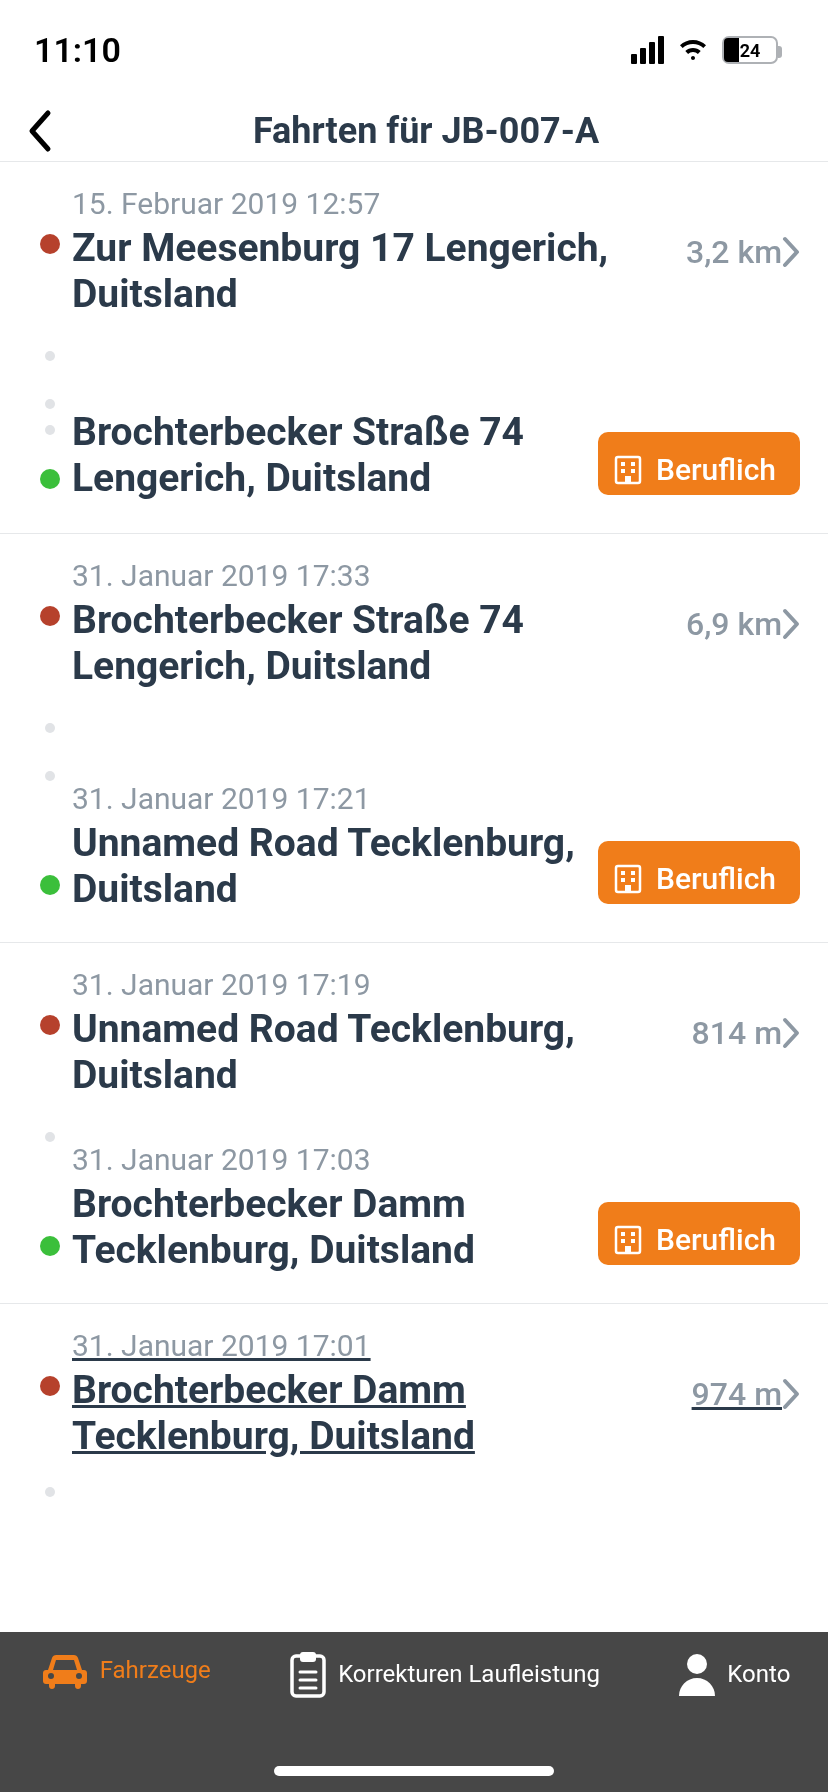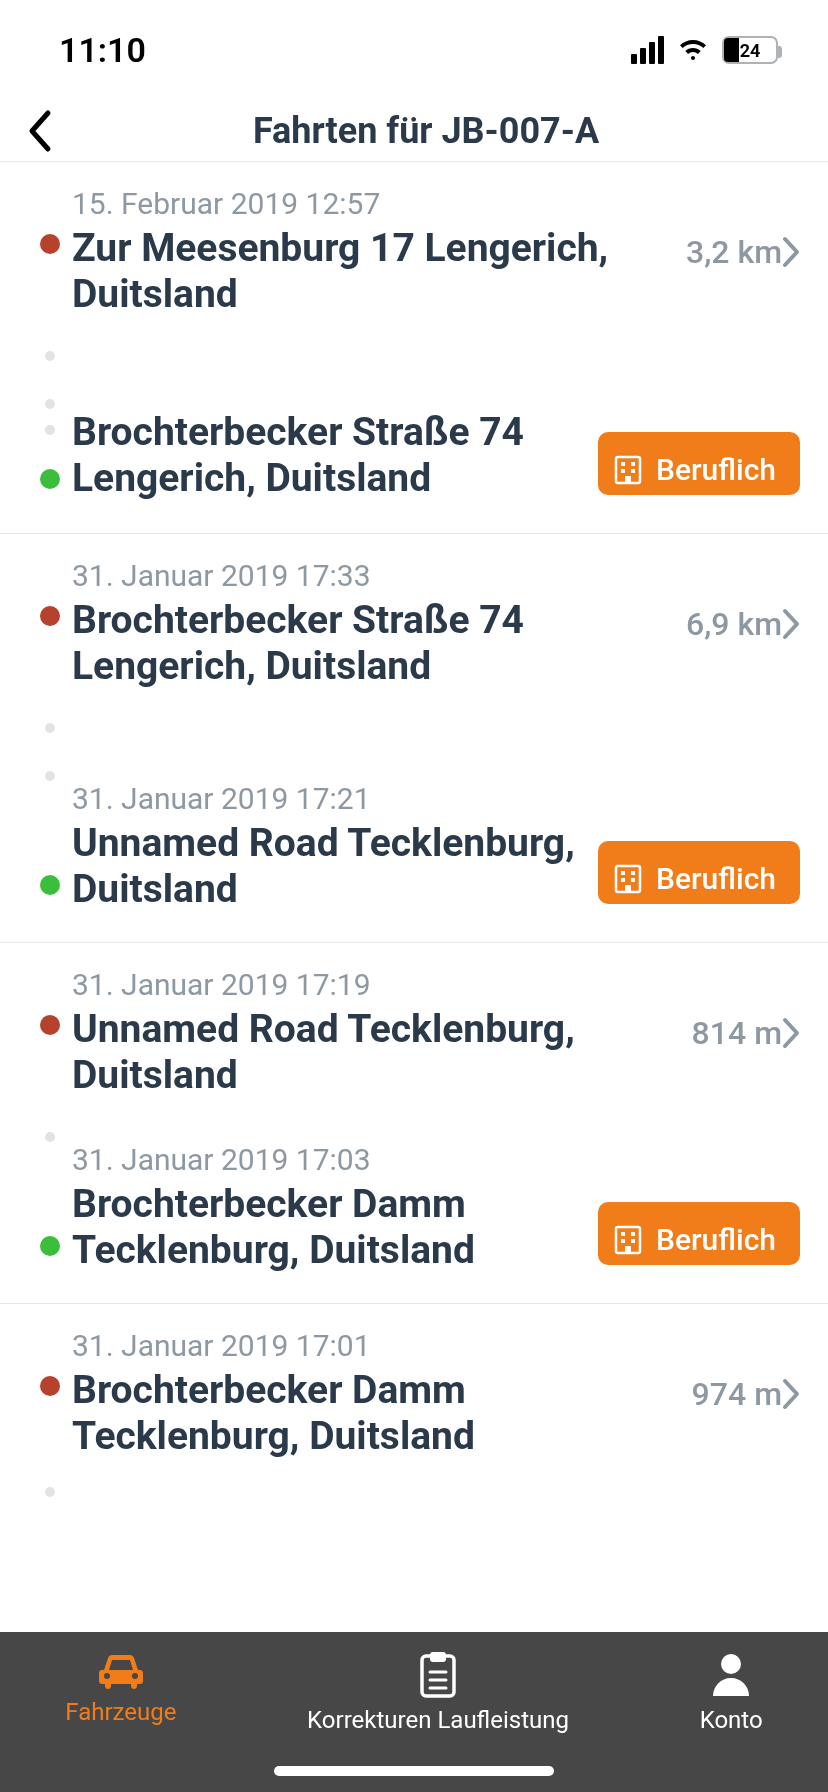--- a/index.html
+++ b/index.html
@@ -12,21 +12,21 @@
     overflow: hidden;
     position: relative;
   }
 
   
   .status-bar {
     height: 100px;
     display: flex;
     align-items: center;
     justify-content: space-between;
-    padding: 0 50px 0 59px;
+    padding: 0 50px 0 34px;
     font-size: 34px;
     font-weight: 600;
     color: #000;
   }
   .status-right { display: flex; align-items: flex-start; gap: 12px; }
   .cell-bars { display: flex; align-items: flex-end; gap: 3px; }
   .cell-bars span { width: 6px; background:#000; border-radius:1px; }
   .cell-bars span:nth-child(1){height:10px}
   .cell-bars span:nth-child(2){height:16px}
   .cell-bars span:nth-child(3){height:22px}
@@ -101,21 +101,21 @@
 
   .spacer-dots { display:flex; flex-direction:column; align-items:center; gap:38px; padding-top:34px; width:44px; }
 
   
   .tabbar {
     position:absolute; bottom:0; left:0; right:0;
     height:160px; background:#474747;
     display:flex; justify-content:space-around; align-items:flex-start;
     padding-top:18px;
   }
-  .tab { display:flex; flex-direction:column; align-items:center; gap:8px; color:#fff; font-size:24px; }
+  .tab { display:flex; flex-direction:row; align-items:center; gap:8px; color:#fff; font-size:24px; }
   .tab.active { color:#f07d1a; }
   .tab svg { display:block; }
 
   .home-indicator {
     position:absolute; bottom:16px; left:50%; transform:translateX(-50%);
     width:280px; height:10px; background:#fff; border-radius:10px;
   }
 </style>
 </head>
 <body>
@@ -291,21 +291,21 @@
             <rect x="7" y="14" width="4" height="4" fill="#fff"></rect>
               <rect x="17" y="14" width="4" height="4" fill="#fff"></rect>
             <rect x="11" y="21" width="6" height="7" fill="#fff"></rect>
           </svg>
           <span>Beruflich</span>
         </div>
       </div>
     </div>
   </div>
 
-  <div class="trip-group" style="border-bottom:none;">
+  <div class="trip-group" style="border-bottom:none;text-decoration:underline;">
     <div class="trip-row">
       <div class="dots-col">
         <div class="dot-big dot-red"></div>
       </div>
       <div class="body-col">
         <div class="timestamp">31. Januar 2019 17:01</div>
         <div class="address">Brochterbecker Damm Tecklenburg, Duitsland</div>
       </div>
       <div class="right-col">
         <div class="distance">974 m</div>

